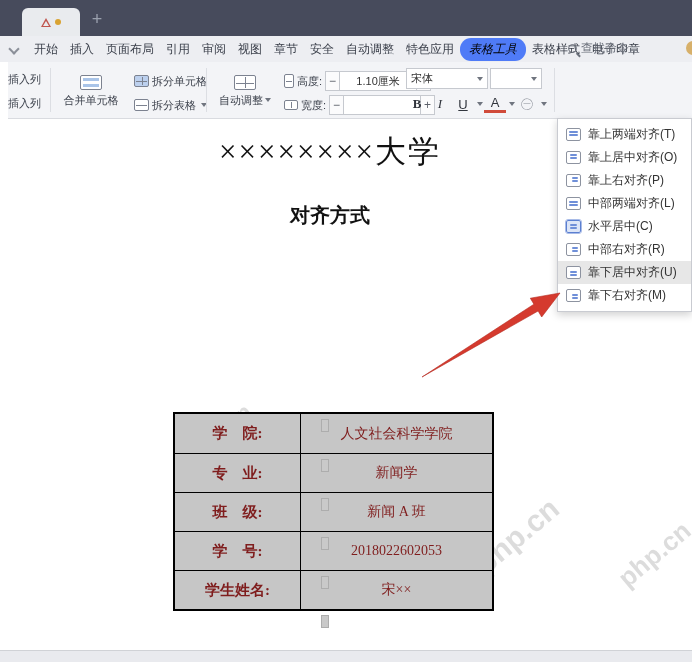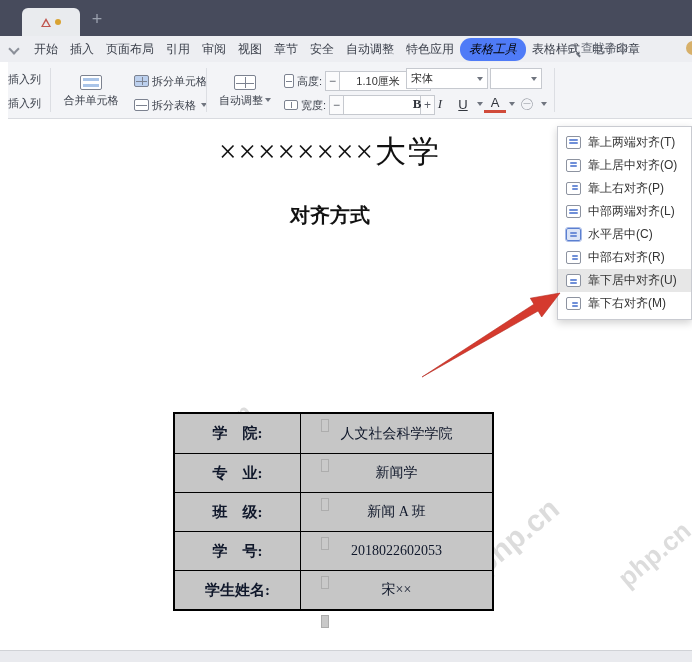--- a/index.html
+++ b/index.html
@@ -51,29 +51,29 @@
   .dir-glyph .a { color:#d07b35; font-size:12px; font-weight:bold; line-height:12px; }
   .lbl-row { display:flex; align-items:center; }
 
   
   .docarea { position:absolute; left:0; top:119px; width:692px; height:543px; background:#fff; overflow:hidden; }
   .doc-title { position:absolute; left:0; top:12px; width:660px; text-align:center; font-family:"Liberation Serif", serif; font-size:31px; color:#111; letter-spacing:2px; }
   .doc-subtitle { position:absolute; left:0; top:83px; width:660px; text-align:center; font-family:"Liberation Serif", serif; font-size:20px; font-weight:bold; color:#111; }
   .info-table { position:absolute; left:173px; top:293px; width:321px; border:2px solid #000; background:#c6c6c6; }
   .trow { display:flex; height:39px; border-top:1px solid #000; }
   .trow:first-child { border-top:none; }
-  .tcell { display:flex; align-items:center; justify-content:center; font-family:"Liberation Serif", serif; color:#0f172a; }
+  .tcell { display:flex; align-items:center; justify-content:center; font-family:"Liberation Serif", serif; color:#7f1d1d; }
   .tcell.lab { width:126px; border-right:1px solid #000; font-weight:bold; font-size:15px; }
   .tcell.val { flex:1; font-size:14px; }
   .row-handle { position:absolute; left:321px; width:8px; height:13px; background:#c9c9c9; border:1px solid #adadad; }
   .watermark { position:absolute; font-family:"Liberation Sans", sans-serif; color:rgba(130,130,130,0.28); transform:rotate(-40deg); pointer-events:none; font-weight:bold; }
   .page-bottom { position:absolute; left:0; top:531px; width:692px; height:12px; background:#e9eaee; border-top:1px solid #d0d2d6; }
 
   
-  .dropdown { position:absolute; left:557px; top:118px; width:135px; background:#fff; border:1px solid #c9cbd1; box-shadow:0 3px 8px rgba(0,0,0,0.18); padding:4px 0; z-index:5;margin-top:8px; }
+  .dropdown { position:absolute; left:557px; top:118px; width:135px; background:#fff; border:1px solid #c9cbd1; box-shadow:0 3px 8px rgba(0,0,0,0.18); padding:4px 0; z-index:5; }
   .dd-item { height:23px; display:flex; align-items:center; gap:7px; padding:0 8px; font-size:12px; color:#333; white-space:nowrap; }
   .dd-item.hover { background:#e7e7e7; }
   .ic { width:15px; height:13px; border:1px solid #8d93a0; border-radius:2px; background:#fff; display:flex; flex-direction:column; padding:2px; flex-shrink:0; }
   .ic .ln { height:2px; background:#6f8fd8; border-radius:1px; }
   .ic .ln + .ln { margin-top:1px; }
   .ic.vt { justify-content:flex-start; } .ic.vm { justify-content:center; } .ic.vb { justify-content:flex-end; }
   .ic.hj .ln { width:100%; }
   .ic.hc .ln { width:70%; align-self:center; }
   .ic.hr .ln { width:70%; align-self:flex-end; }
   .ic.sel { background:#dce5f7; border-color:#5b7fd0; outline:1px solid #a9bce8; }

